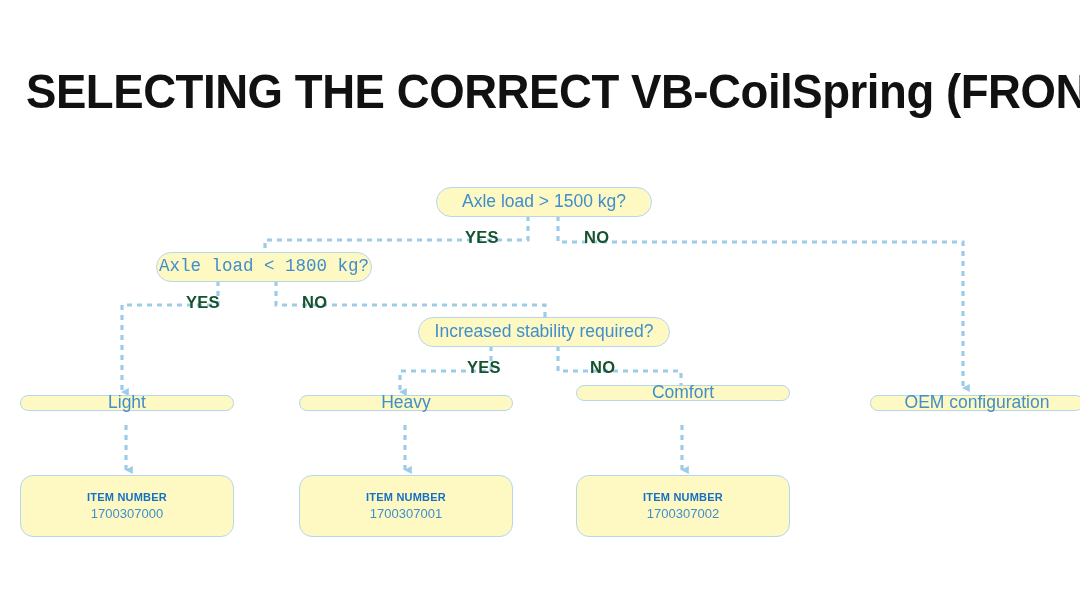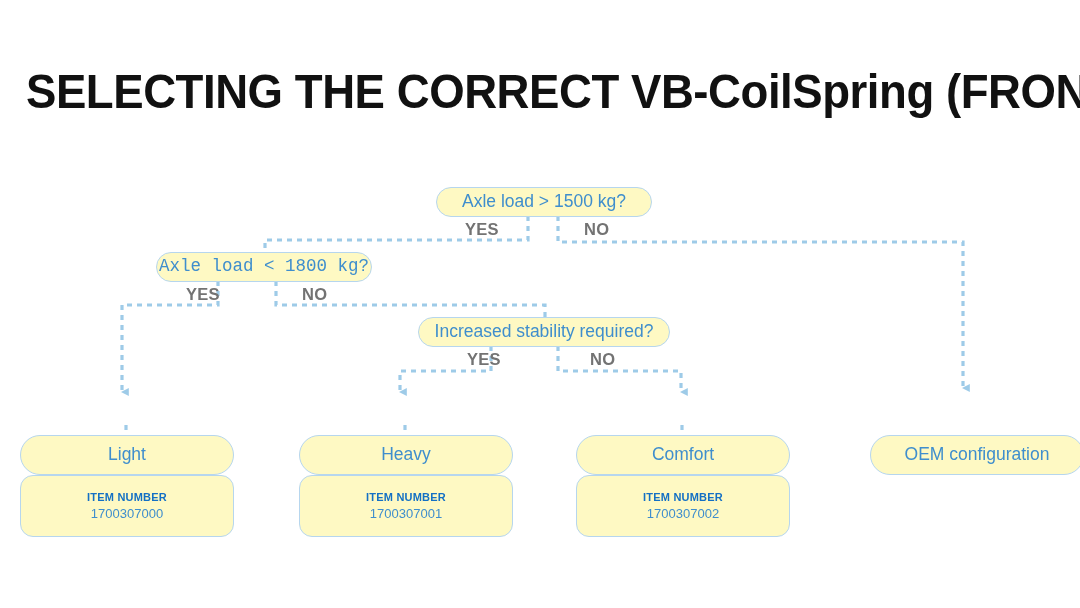--- a/index.html
+++ b/index.html
@@ -60,22 +60,21 @@
     height: 30px;
   }
   .decision .node-label {
     font-size: 17.5px;
     color: #3f8ecd;
     white-space: nowrap;
     line-height: 1;
   }
   .outcome {
     border-radius: 999px;
-    height: 40px;
-    margin-top: 40px;
+    height: 16px;
   }
   .outcome .node-label {
     font-size: 17.5px;
     color: #3f8ecd;
     white-space: nowrap;
     line-height: 1;
   }
   .itembox {
     border-radius: 13px;
     height: 62px;
@@ -94,24 +93,25 @@
     font-size: 13px;
     color: #3f8ecd;
     line-height: 1;
   }
 
   
   .branch-label {
     position: absolute;
     font-size: 16.5px;
     font-weight: 700;
-    color: #737373;
+    color: #14532d;
     letter-spacing: 0.3px;
     line-height: 1;
     white-space: nowrap;
+    margin-top: 8px;
   }
 </style>
 </head>
 <body>
 
 <div id="page">
 
   <div id="title">SELECTING THE CORRECT VB-CoilSpring (FRONT AXLE)</div>
 
   <svg id="wires" viewBox="0 0 1080 608" xmlns="http://www.w3.org/2000/svg">
@@ -159,21 +159,21 @@
   <div class="branch-label" style="left:590px; top:351px;">NO</div>
 
   <div class="node outcome" style="left:20px; top:395px; width:214px;">
     <span class="node-label">Light</span>
   </div>
 
   <div class="node outcome" style="left:299px; top:395px; width:214px;">
     <span class="node-label">Heavy</span>
   </div>
 
-  <div class="node outcome" style="left:576px; top:395px; width:214px;">
+  <div class="node outcome" style="left:576px; top:385px; width:214px;">
     <span class="node-label">Comfort</span>
   </div>
 
   <div class="node outcome" style="left:870px; top:395px; width:214px;">
     <span class="node-label">OEM configuration</span>
   </div>
 
   <div class="node itembox" style="left:20px; top:475px; width:214px;">
     <span class="item-heading">ITEM NUMBER</span>
     <span class="item-value">1700307000</span>

